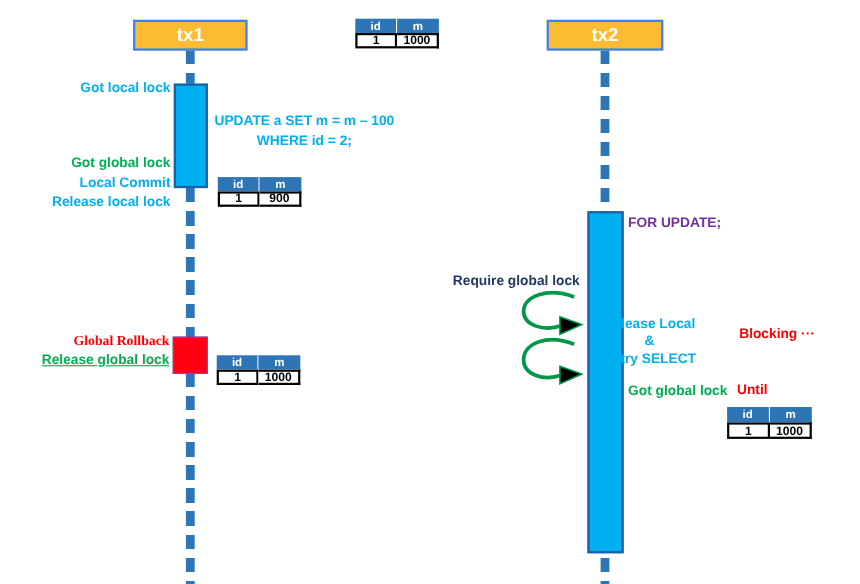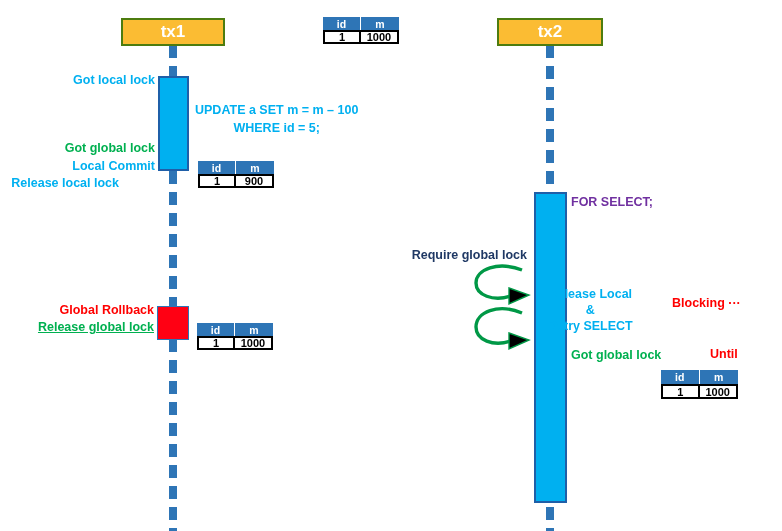--- a/index.html
+++ b/index.html
@@ -9,21 +9,21 @@
     position:relative; width:782px; height:531px; background:#ffffff;
     overflow:hidden; font-weight:bold;
   }
   .lifeline {
     position:absolute; top:45px; height:486px; width:8px;
     background-image:repeating-linear-gradient(to bottom,
       #2E75B6 0px, #2E75B6 13px, transparent 13px, transparent 21px);
   }
   .txbox {
     position:absolute; top:18px; height:28px; background:#FBBC33;
-    border:2px solid #4d7c0f; color:#ffffff; font-size:17px;
+    border:2px solid #3b82f6; color:#ffffff; font-size:17px;
     display:flex; align-items:center; justify-content:center;
   }
   .actbar {
     position:absolute; background:#00B0F0; border:2px solid #1F5FA8;
   }
   .rollbackbox {
     position:absolute; background:#FF0013; border:1.5px solid #2E75B6;
   }
   .lbl { position:absolute; font-size:12.5px; white-space:nowrap; line-height:14px; }
   .right-align { text-align:right; }
@@ -68,31 +68,31 @@
   </div>
 
   <div class="actbar" style="left:158px; top:76px; width:31px; height:95px;"></div>
   <div class="actbar" style="left:534px; top:192px; width:33px; height:311px;"></div>
 
   <div class="rollbackbox" style="left:157px; top:306px; width:32px; height:34px;"></div>
 
   <div class="lbl cyan right-align" style="right:627px; top:73px;">Got local lock</div>
   <div class="lbl green right-align" style="right:627px; top:141px;">Got global lock</div>
   <div class="lbl cyan right-align" style="right:627px; top:159px;">Local Commit</div>
-  <div class="lbl cyan right-align" style="right:663px; top:176px;">Release local lock</div>
-  <div class="lbl redtxt right-align" style="right:628px; top:303px;">Global Rollback</div>
+  <div class="lbl cyan right-align" style="right:627px; top:176px;">Release local lock</div>
+  <div class="lbl redtxt right-align" style="right:628px; top:303px;font-family:Liberation Serif, serif;">Global Rollback</div>
   <div class="lbl green right-align" style="right:628px; top:320px;text-decoration:underline;">Release global lock</div>
 
   <div class="lbl cyan sql" style="left:195px; top:101px;">
     <div>UPDATE a SET m = m – 100</div>
-    <div>WHERE id = 5;</div>
+    <div>WHERE id = 2;</div>
   </div>
 
   <div class="lbl purple sql" style="left:571px; top:193px;">
-    <div>FOR SELECT;</div>
+    <div>FOR UPDATE;</div>
   </div>
 
   <div class="lbl navy right-align" style="right:255px; top:248px;">Require global lock</div>
 
   <svg class="loopArrow" style="left:471px; top:264px;" width="60" height="42" viewBox="0 0 60 42">
     <path d="M 51 6 C 27 -3, 5 5, 5 19 C 5 31, 22 38, 40 32" fill="none" stroke="#009846" stroke-width="3.4"></path>
     <polygon points="38,24 58,31 38,40" fill="#000000" stroke="#009846" stroke-width="1.4"></polygon>
   </svg>
   <svg class="loopArrow" style="left:471px; top:306px;" width="60" height="46" viewBox="0 0 60 46">
     <path d="M 51 7 C 27 -3, 5 6, 5 21 C 5 34, 22 41, 40 35" fill="none" stroke="#009846" stroke-width="3.4"></path>
@@ -100,21 +100,21 @@
   </svg>
 
   <div class="lbl cyan stack3" style="left:548px; top:286px;">
     <div>Release Local</div>
     <div>&amp;</div>
     <div>Retry SELECT</div>
   </div>
 
   <div class="lbl redtxt" style="left:672px; top:296px;text-align:center;">Blocking ···</div>
   <div class="lbl green" style="left:571px; top:348px;">Got global lock</div>
-  <div class="lbl redtxt" style="left:670px; top:347px;margin-left:40px;">Until</div>
+  <div class="lbl redtxt" style="left:670px; top:347px;">Until</div>
 
   <div class="mtable" style="left:323px; top:17px;">
     <div class="trow">
       <div class="hcell">id</div>
       <div class="hcell">m</div>
     </div>
     <div class="trow">
       <div class="bcell">1</div>
       <div class="bcell">1000</div>
     </div>

